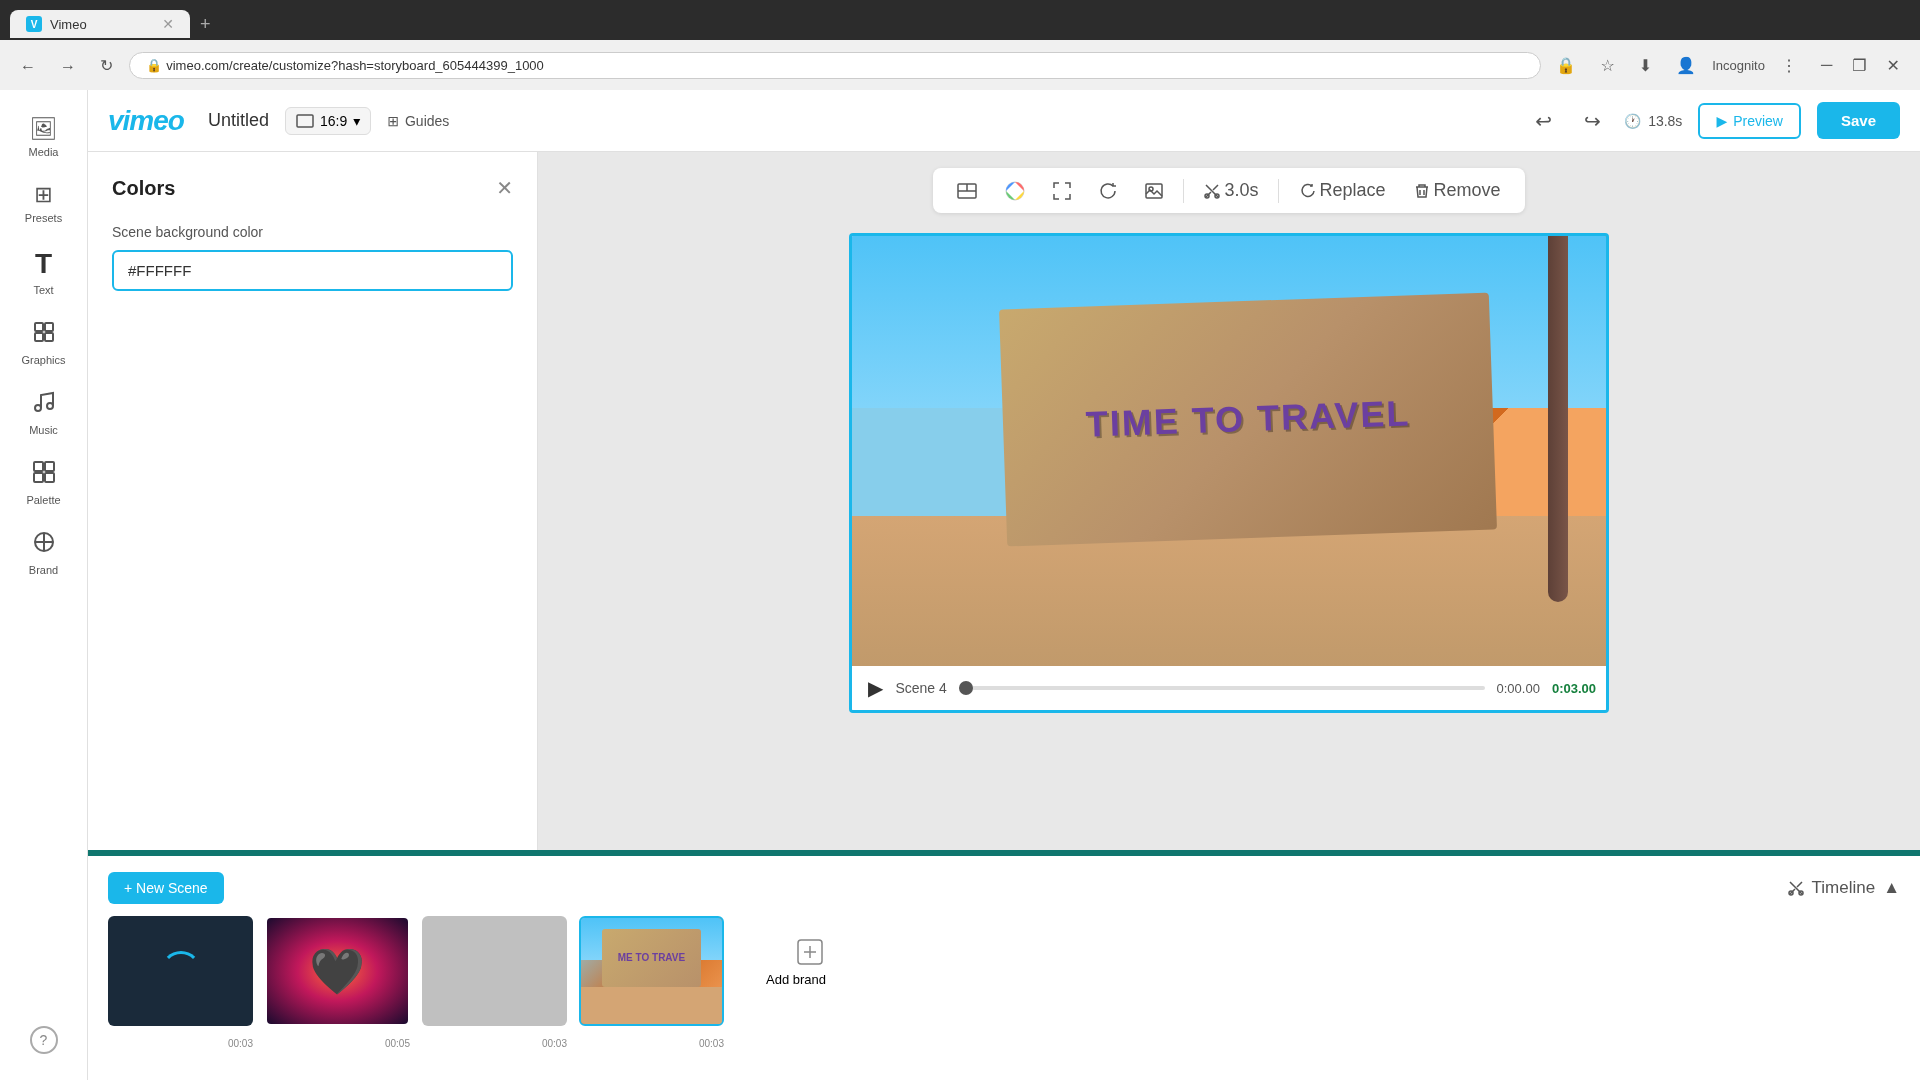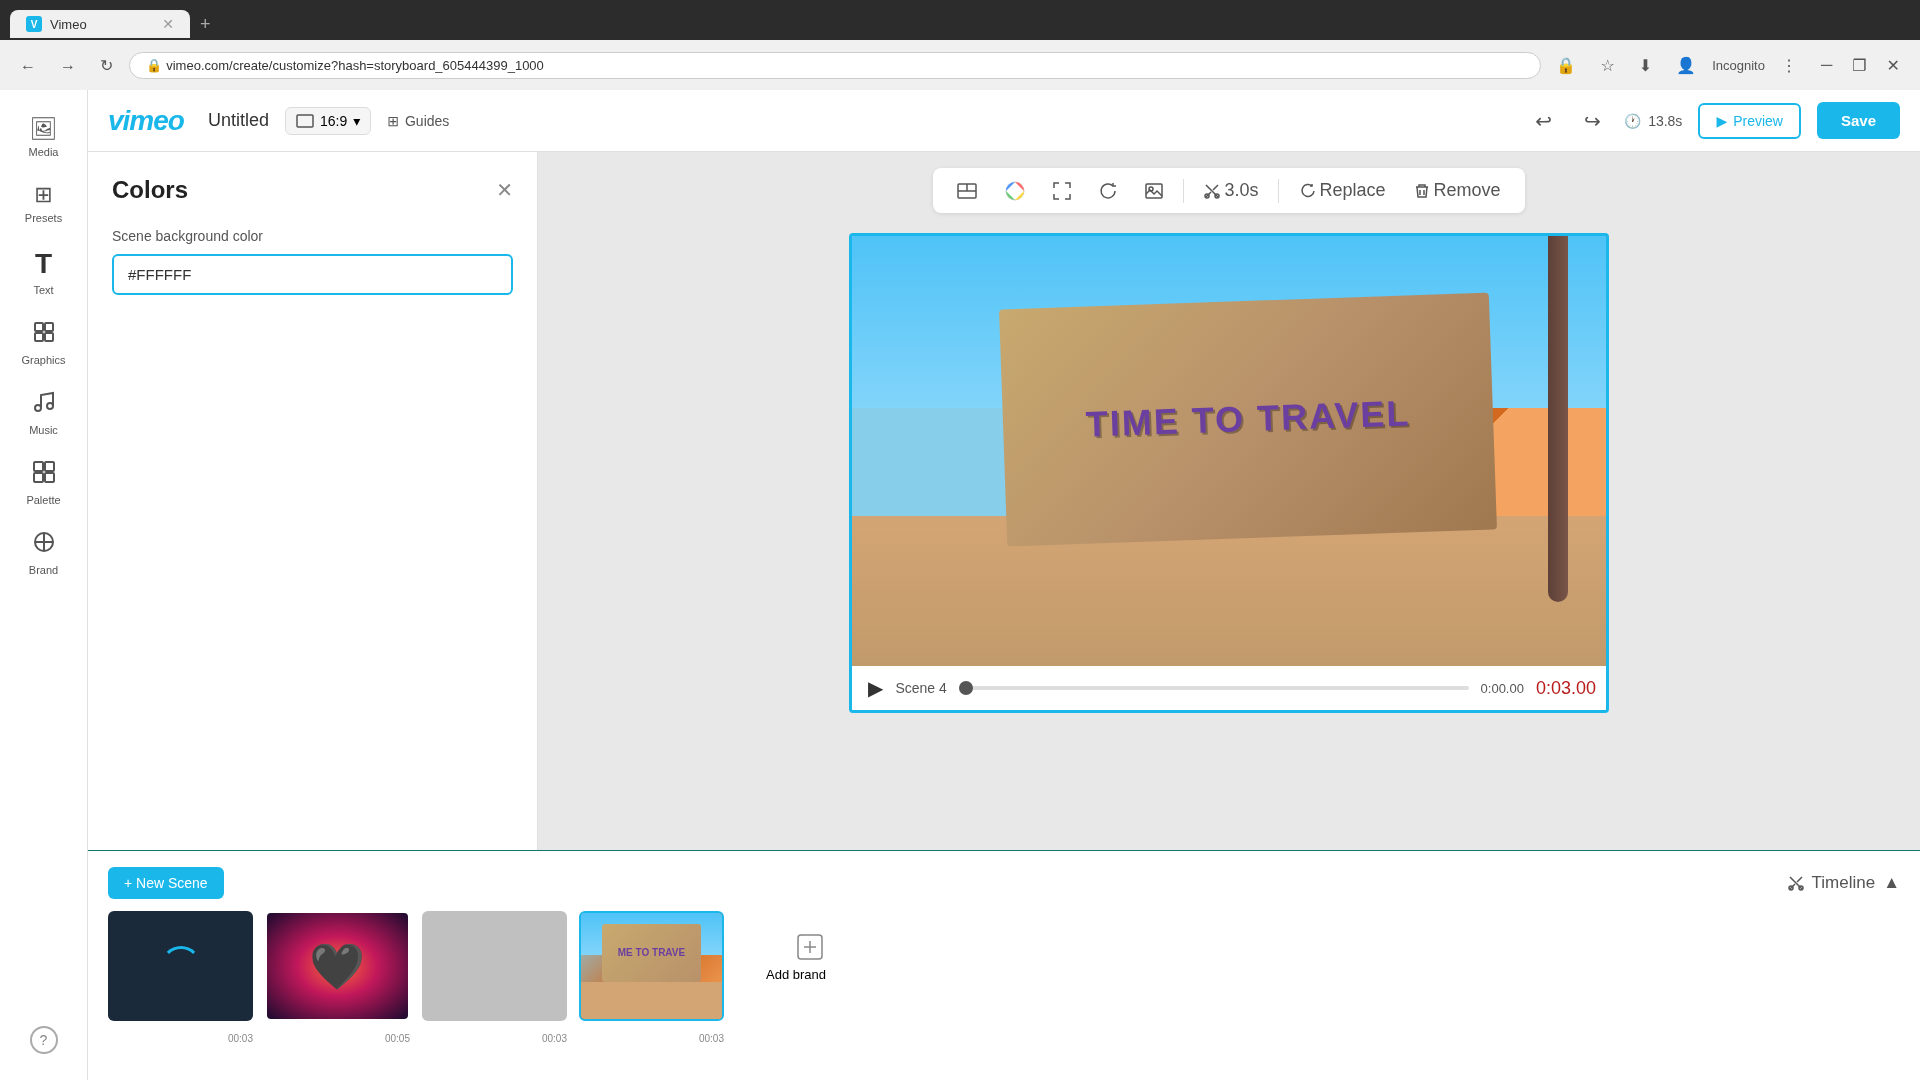--- a/index.html
+++ b/index.html
@@ -40,21 +40,21 @@
     .topbar-time { display: flex; align-items: center; gap: 6px; font-size: 14px; color: #555; }
     .preview-btn { display: flex; align-items: center; gap: 6px; background: white; border: 2px solid #1ab7ea; border-radius: 6px; padding: 8px 16px; font-size: 14px; color: #1ab7ea; cursor: pointer; font-weight: 500; }
     .save-btn { background: #1ab7ea; color: white; border: none; border-radius: 6px; padding: 10px 24px; font-size: 15px; font-weight: 700; cursor: pointer; }
 
     
     .content-area { display: flex; flex: 1; overflow: hidden; }
 
     
     .panel { width: 450px; background: white; border-right: 1px solid #e0e0e0; padding: 24px; flex-shrink: 0; }
     .panel-header { display: flex; align-items: center; justify-content: space-between; margin-bottom: 24px; }
-    .panel-title { font-size: 24px; font-weight: 600; color: #222; }
+    .panel-title { font-size: 20px; font-weight: 600; color: #222; }
     .panel-close { background: none; border: none; font-size: 20px; cursor: pointer; color: #888; }
     .panel-section-label { font-size: 14px; color: #555; margin-bottom: 10px; }
     .color-input { border: 2px solid #1ab7ea; border-radius: 6px; padding: 10px 14px; font-size: 15px; color: #333; width: 100%; outline: none; }
 
     
     .editor-area { flex: 1; display: flex; flex-direction: column; align-items: center; padding: 16px; background: #e8e8e8; overflow: hidden; }
     .editor-toolbar { display: flex; align-items: center; gap: 12px; background: white; border-radius: 8px; padding: 8px 16px; margin-bottom: 20px; box-shadow: 0 1px 4px rgba(0,0,0,0.1); }
     .editor-tool-btn { background: none; border: none; cursor: pointer; font-size: 18px; color: #555; padding: 4px 8px; border-radius: 4px; display: flex; align-items: center; gap: 4px; }
     .editor-tool-separator { width: 1px; height: 24px; background: #ddd; }
 
@@ -63,24 +63,24 @@
     .canvas-image { width: 100%; height: 430px; object-fit: cover; background: linear-gradient(135deg, #87CEEB 0%, #87CEEB 40%, #D2691E 40%, #D2691E 70%, #F4A460 70%); display: flex; align-items: center; justify-content: center; position: relative; overflow: hidden; }
     .canvas-replace-btn { position: absolute; top: 12px; left: 12px; background: #1ab7ea; border-radius: 6px; width: 48px; height: 48px; display: flex; align-items: center; justify-content: center; cursor: pointer; }
 
     
     .timeline-bar { display: flex; align-items: center; gap: 12px; margin-top: 12px; width: 760px; }
     .play-btn { background: none; border: none; font-size: 20px; cursor: pointer; color: #333; }
     .scene-label { font-size: 14px; color: #555; font-weight: 500; }
     .timeline-track { flex: 1; height: 4px; background: #ddd; border-radius: 2px; position: relative; }
     .timeline-thumb { width: 14px; height: 14px; background: #555; border-radius: 50%; position: absolute; top: -5px; left: 0; }
     .timeline-time { font-size: 13px; color: #555; }
-    .timeline-total { font-size: 18px; color: #b91c1c; }
-
-    
-    .scenes-area { background: white; border-top: 1px solid #0f766e; padding: 16px 20px; height: 230px; flex-shrink: 0; }
+    .timeline-total { font-size: 13px; color: #15803d; font-weight: bold; }
+
+    
+    .scenes-area { background: white; border-top: 6px solid #0f766e; padding: 16px 20px; height: 230px; flex-shrink: 0; }
     .scenes-toolbar { display: flex; align-items: center; justify-content: space-between; margin-bottom: 12px; }
     .new-scene-btn { background: #1ab7ea; color: white; border: none; border-radius: 6px; padding: 8px 16px; font-size: 14px; cursor: pointer; display: flex; align-items: center; gap: 6px; font-weight: 500; }
     .timeline-toggle { display: flex; align-items: center; gap: 8px; font-size: 17px; color: #555; cursor: pointer; }
     .scenes-list { display: flex; gap: 12px; align-items: flex-start; }
     .scene-thumb { position: relative; cursor: pointer; }
     .scene-thumb-img { width: 145px; height: 110px; border-radius: 6px; border: 2px solid transparent; display: flex; align-items: center; justify-content: center; overflow: hidden; }
     .scene-thumb-img.active { border-color: #1ab7ea; }
     .scene-time { text-align: right; font-size: 10px; color: #888; margin-top: 12px; }
     .scene1-bg { background: #1a2a3a; }
     .scene3-bg { background: #c0c0c0; }

